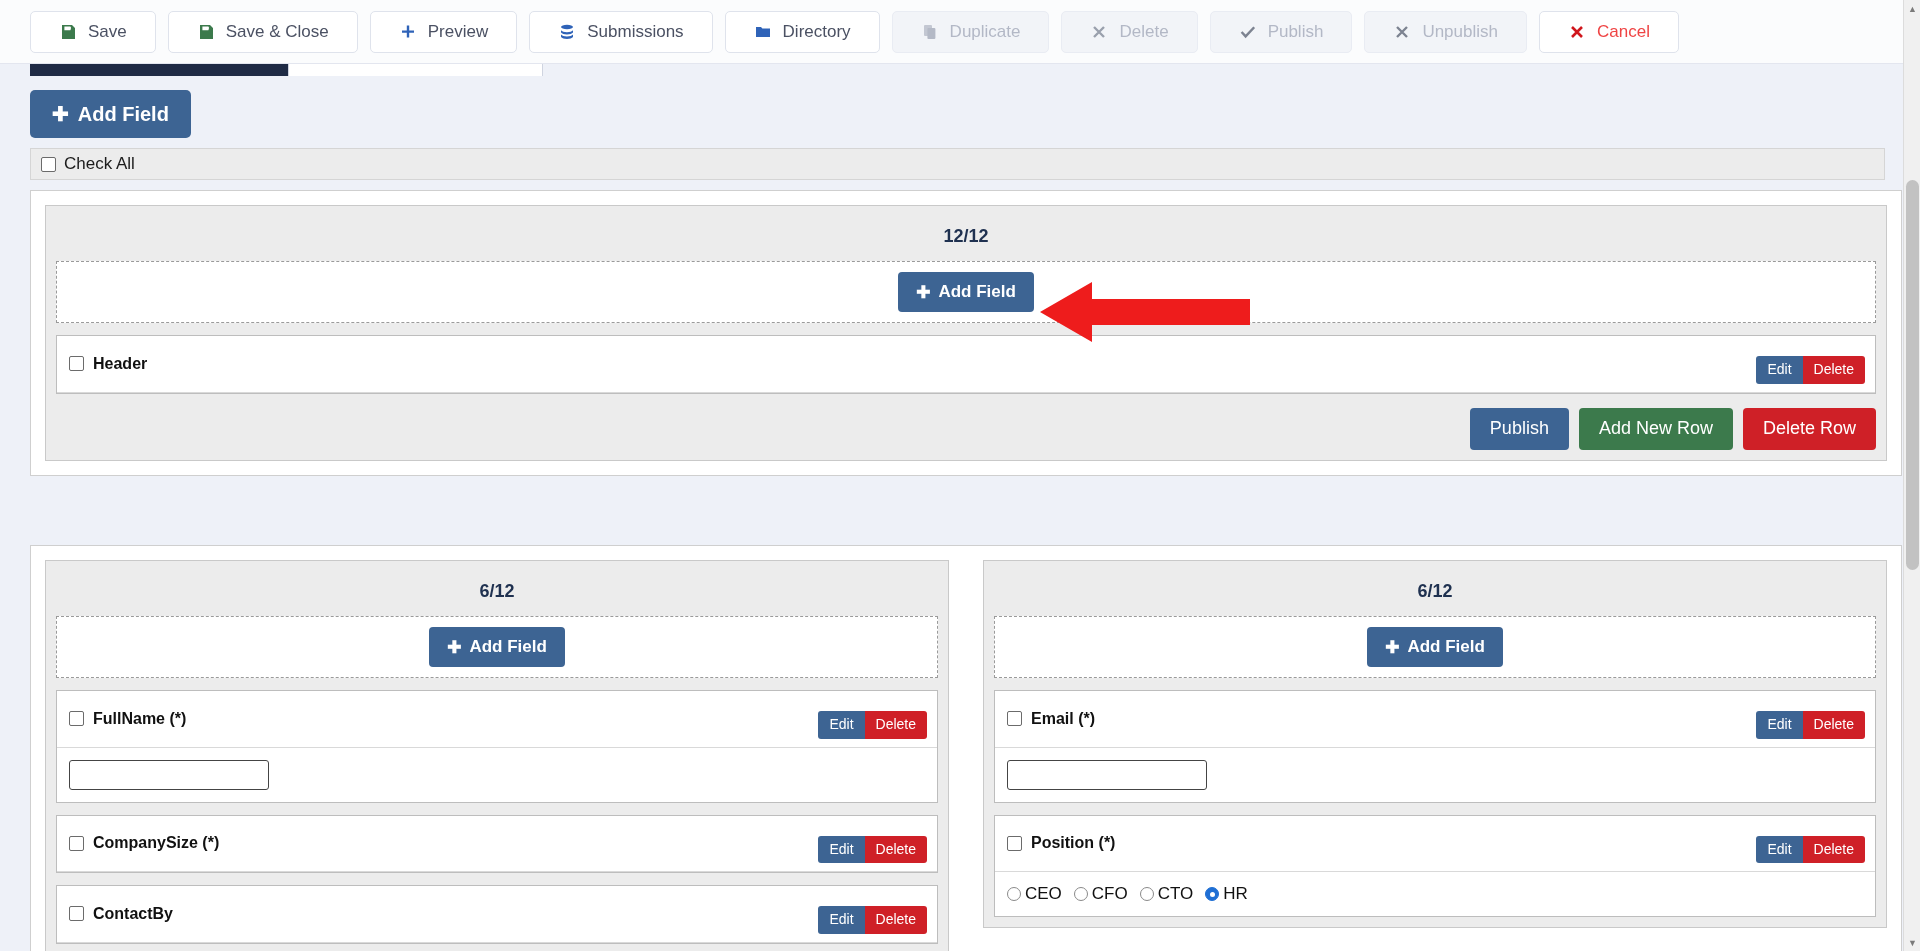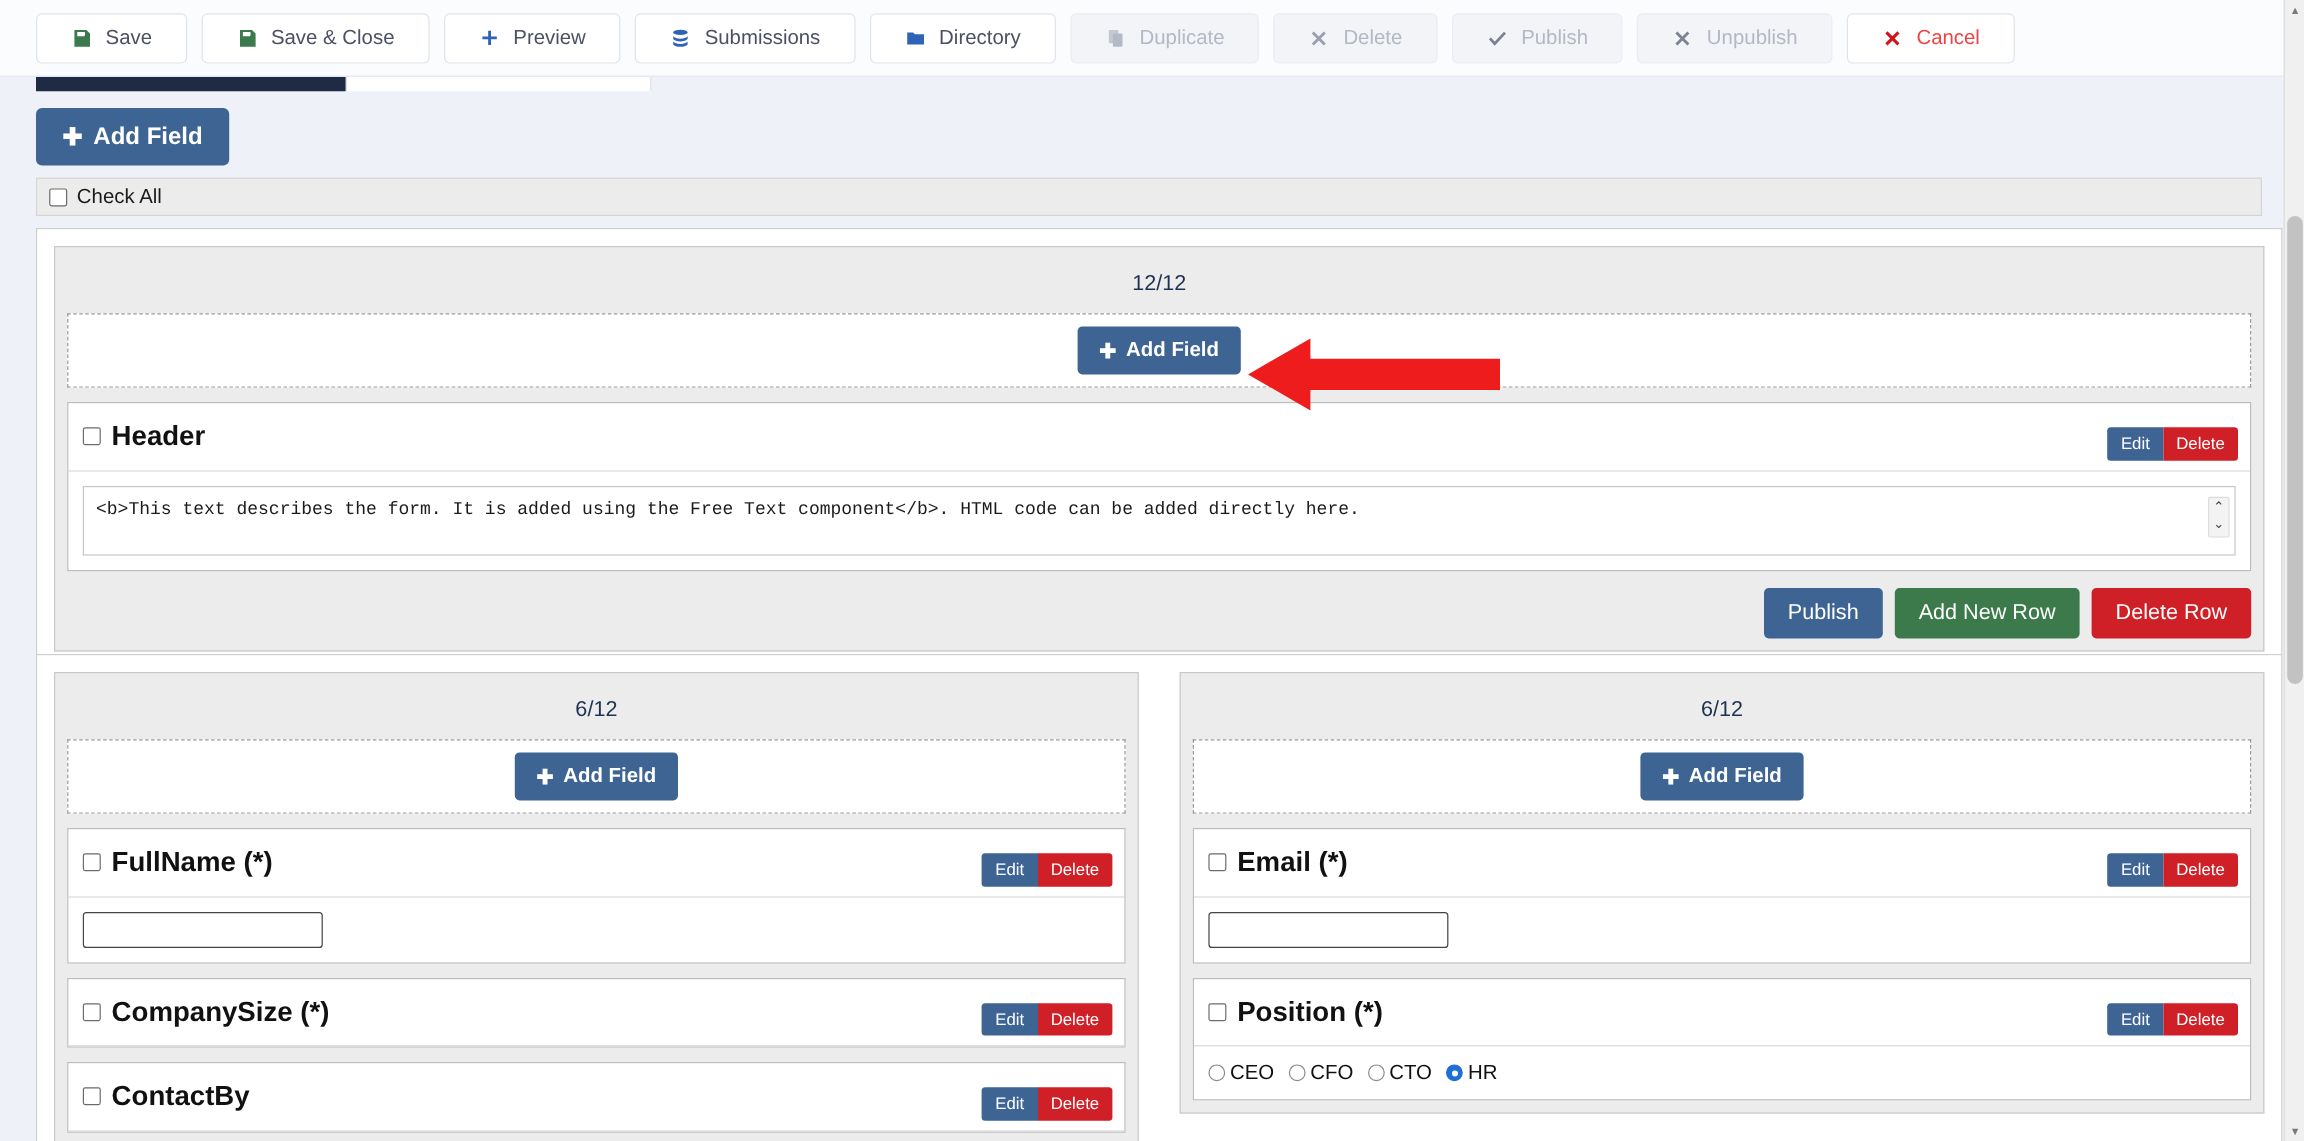--- a/index.html
+++ b/index.html
@@ -99,21 +99,21 @@
     position: absolute; left: 30px;
     width: 1872px;
     background: #fff; border: 1px solid #cfcfcf;
     padding: 14px;
   }
   .col-box {
     background: #ececec; border: 1px solid #c9c9c9;
     padding: 10px;
   }
   .col-title {
-    text-align: center; font-size: 18px; font-weight: normal;
+    text-align: center; font-size: 18px; font-weight: bold;
     color: #1f3150; padding: 10px 0 14px;
   }
   .dropzone {
     border: 1px dashed #9a9a9a; background: #fff;
     height: 62px; display: flex; align-items: center; justify-content: center;
   }
   .addfield-sm {
     height: 40px; padding: 0 18px;
     background: #3d6493; border: none; border-radius: 4px;
     color: #fff; font-size: 17px; font-weight: bold;
@@ -125,21 +125,21 @@
     background: #fff; border: 1px solid #bdbdbd;
     margin-top: 12px;
   }
   .field-head {
     display: flex; align-items: center; justify-content: space-between;
     padding: 8px 10px 8px 12px;
     border-bottom: 1px solid #d9d9d9;
     min-height: 40px;
   }
   .field-head-left { display:flex; align-items:center; gap: 9px; }
-  .field-label { font-size: 23px; font-weight: bold; color: #111; }
+  .field-label { font-size: 16px; font-weight: bold; color: #111; }
   .ed-group { display: flex; margin-top: 12px; }
   .ed-btn {
     font-size: 14px; color:#fff; border:none; cursor:pointer;
     padding: 5px 11px; font-family: inherit; line-height: 1.25;
   }
   .ed-btn.edit { background:#3d6493; border-radius:3px 0 0 3px; }
   .ed-btn.del  { background:#cf2027; border-radius:0 3px 3px 0; }
 
   .field-body { padding: 12px; }
   .txt-input {
@@ -338,29 +338,20 @@
 
     <div class="field-card">
       <div class="field-head">
         <div class="field-head-left">
           <input type="checkbox" class="cb" style="">
           <span class="field-label">Header</span>
         </div>
         <div class="ed-group">
           <button class="ed-btn edit">Edit</button>
           <button class="ed-btn del">Delete</button>
-        </div>
-      </div>
-      <div class="field-body">
-        <div class="freetext-wrap">
-          <div class="freetext">&lt;b&gt;This text describes the form. It is added using the Free Text component&lt;/b&gt;. HTML code can be added directly here.</div>
-          <div class="spinner">
-            <span>⌃</span>
-            <span>⌄</span>
-          </div>
         </div>
       </div>
     </div>
 
     <div class="row-actions">
       <button class="rbtn options">Publish</button>
       <button class="rbtn addrow">Add New Row</button>
       <button class="rbtn delrow">Delete Row</button>
     </div>
   </div>

